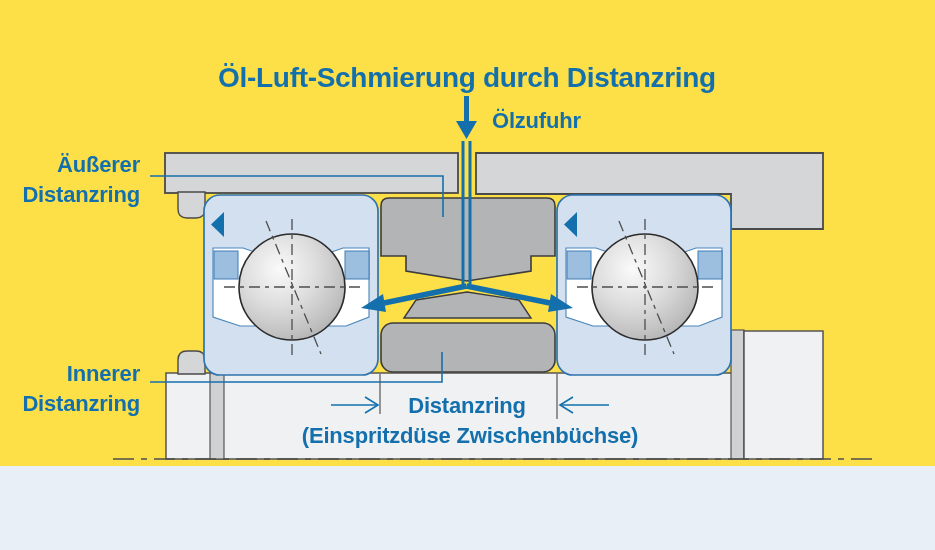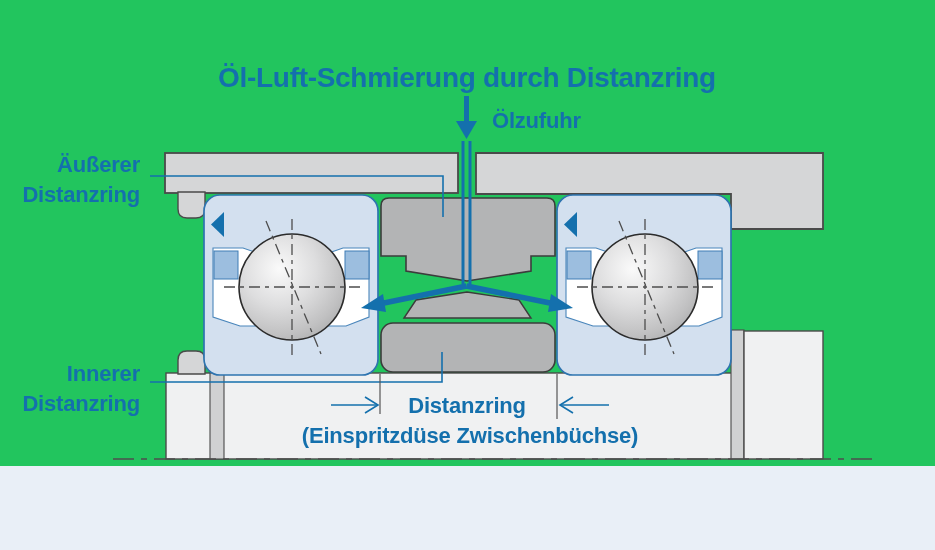--- a/index.html
+++ b/index.html
@@ -1,17 +1,17 @@
 <!DOCTYPE html>
 <html><head>
 <meta charset="utf-8">
 <style>
   html,body{margin:0;padding:0;}
   body{background:#e9eff7;font-family:"Liberation Sans",sans-serif;}
-  .stage{position:relative;width:935px;height:466px;background:#22c55e;overflow:hidden;}
+  .stage{position:relative;width:935px;height:466px;background:#fde047;overflow:hidden;}
   svg{display:block;}
   text{font-family:"Liberation Sans","DejaVu Sans",sans-serif;fill:#1470ad;font-weight:600;}
   .t-title{font-size:28px;letter-spacing:-0.3px;}
   .t-label{font-size:22px;letter-spacing:-0.2px;}
 </style>
 </head>
 <body>
 
 <div class="stage">
 <svg width="935" height="550" viewBox="0 0 935 550">

